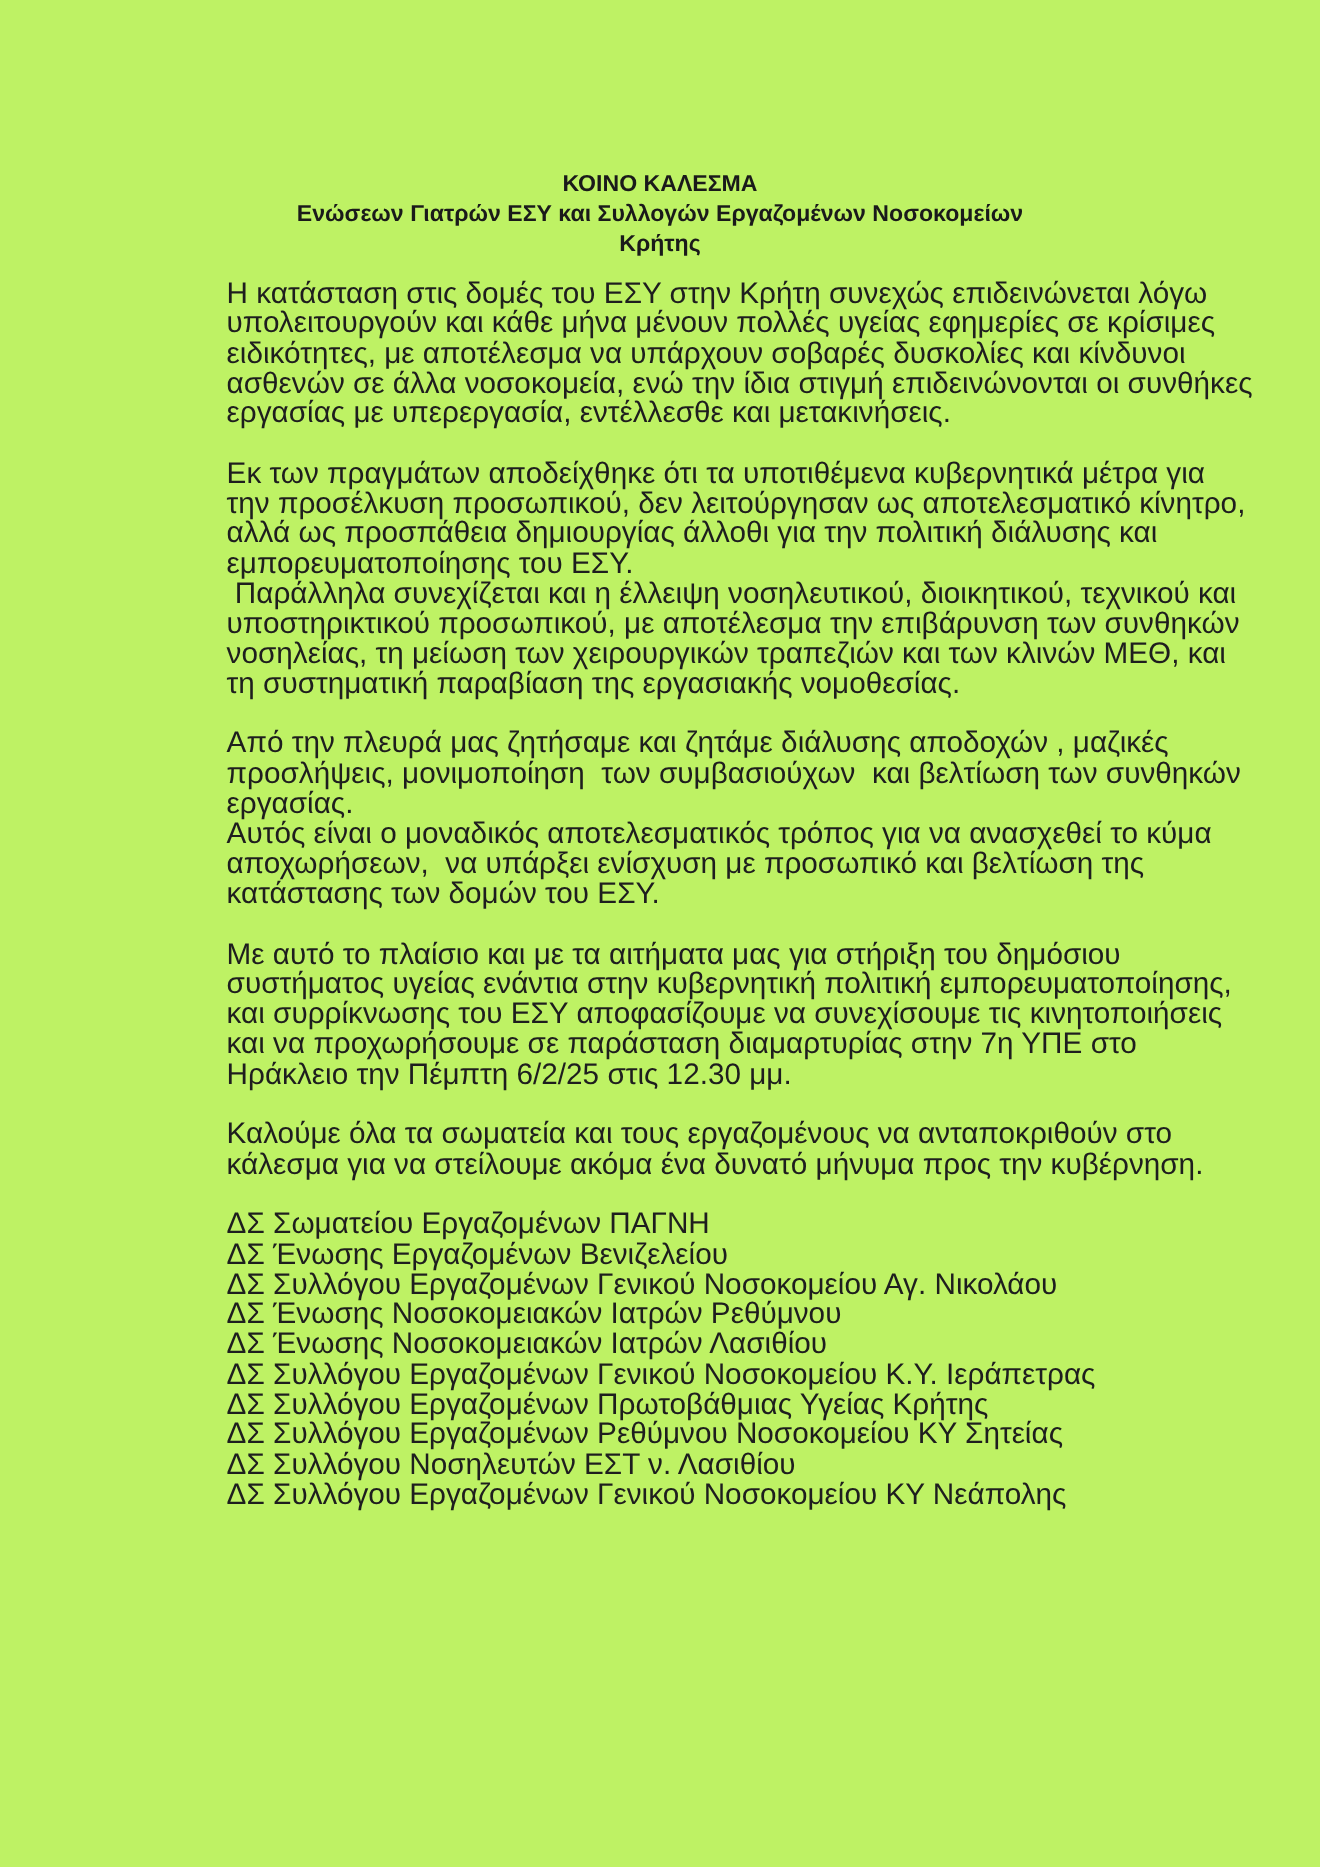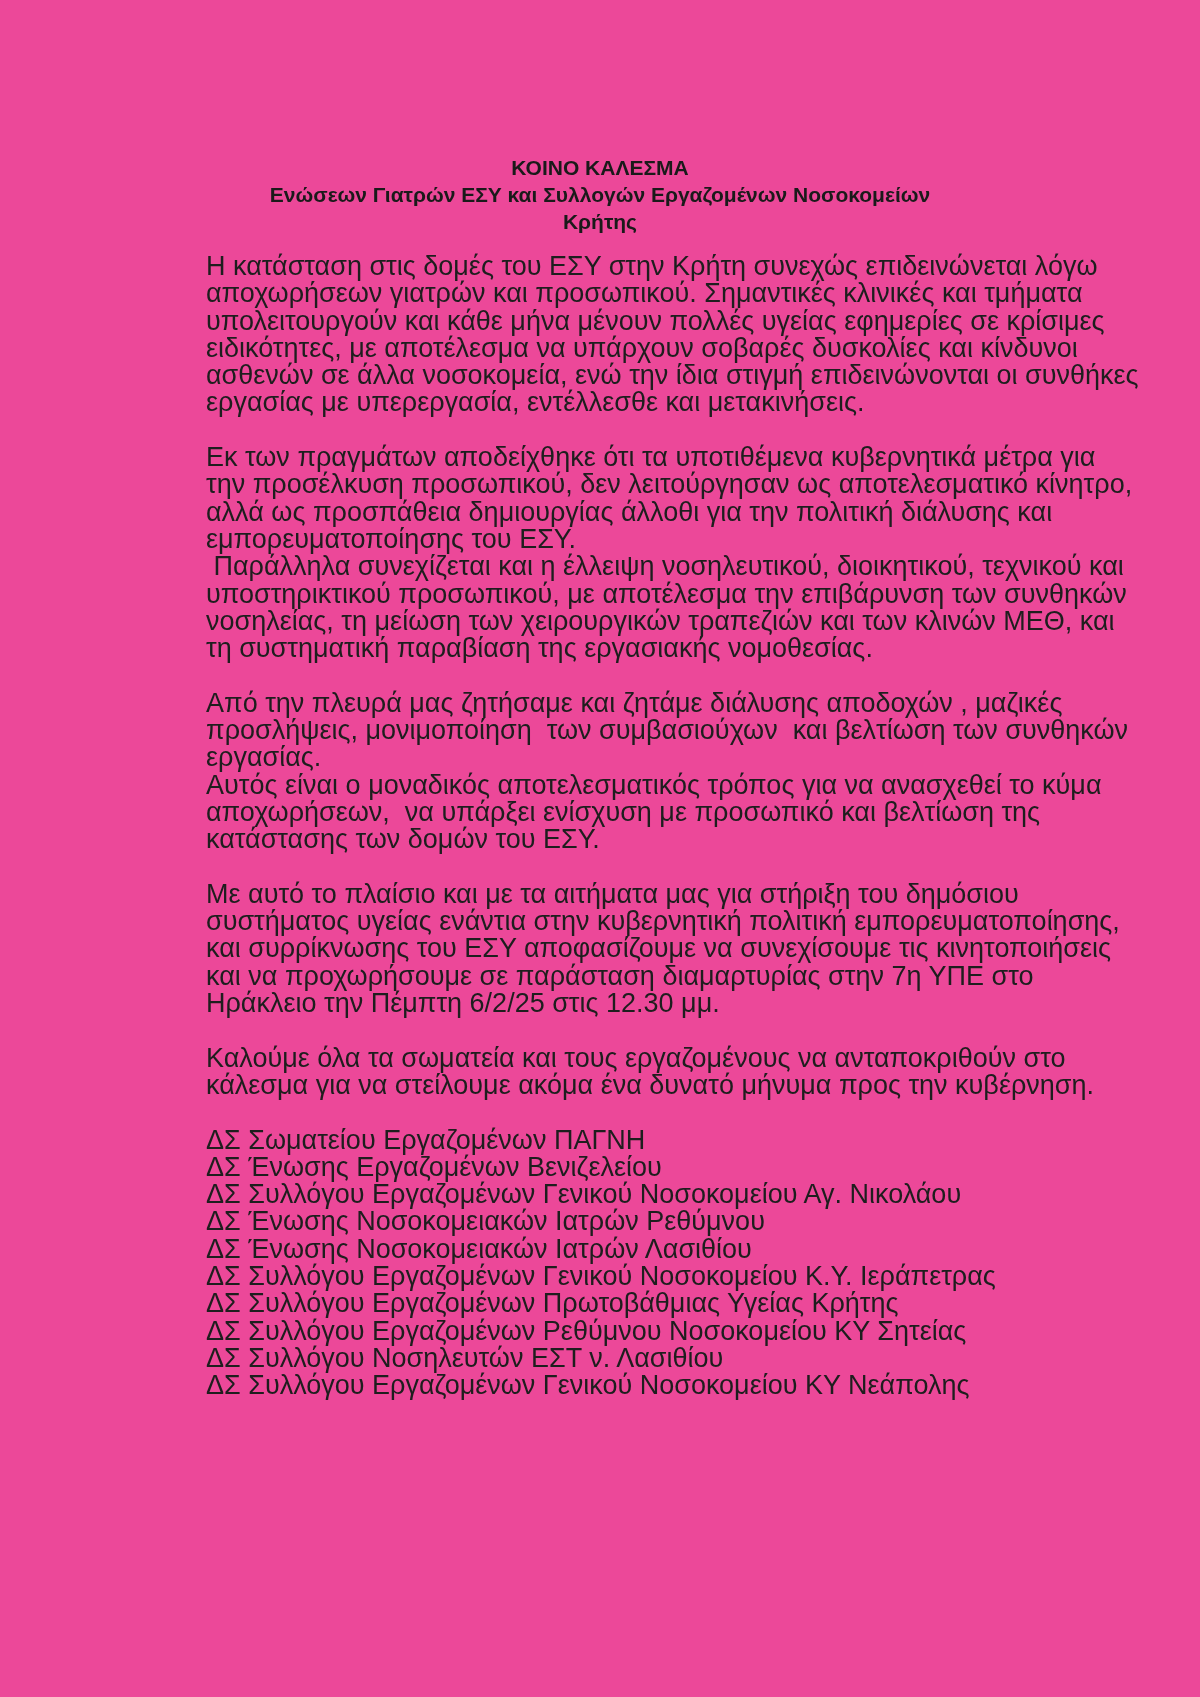--- a/index.html
+++ b/index.html
@@ -14,21 +14,21 @@
       overflow: hidden;
       font-family: "Liberation Sans", sans-serif;
       color: #1e1e1e;
     }
     .page {
       position: absolute;
       left: 0;
       top: 0;
       width: 1200px;
       height: 1697px;
-      background: #ec4899;
+      background: #bef264;
     }
     .header {
       position: absolute;
       top: 154px;
       left: 0;
       width: 1200px;
       text-align: center;
       font-weight: bold;
       font-size: 21px;
       line-height: 27px;
@@ -57,21 +57,20 @@
   <div class="header">
     <div>ΚΟΙΝΟ ΚΑΛΕΣΜΑ</div>
     <div>Ενώσεων Γιατρών ΕΣΥ και Συλλογών Εργαζομένων Νοσοκομείων</div>
     <div>Κρήτης</div>
   </div>
 
   <div class="body">
 
     <div class="para">
       <span class="line">Η κατάσταση στις δομές του ΕΣΥ στην Κρήτη συνεχώς επιδεινώνεται λόγω</span>
-      <span class="line">αποχωρήσεων γιατρών και προσωπικού. Σημαντικές κλινικές και τμήματα</span>
       <span class="line">υπολειτουργούν και κάθε μήνα μένουν πολλές υγείας εφημερίες σε κρίσιμες</span>
       <span class="line">ειδικότητες, με αποτέλεσμα να υπάρχουν σοβαρές δυσκολίες και κίνδυνοι</span>
       <span class="line">ασθενών σε άλλα νοσοκομεία, ενώ την ίδια στιγμή επιδεινώνονται οι συνθήκες</span>
       <span class="line">εργασίας με υπερεργασία, εντέλλεσθε και μετακινήσεις.</span>
     </div>
     <div class="gap"></div>
 
     <div class="para">
       <span class="line">Εκ των πραγμάτων αποδείχθηκε ότι τα υποτιθέμενα κυβερνητικά μέτρα για</span>
       <span class="line">την προσέλκυση προσωπικού, δεν λειτούργησαν ως αποτελεσματικό κίνητρο,</span>

